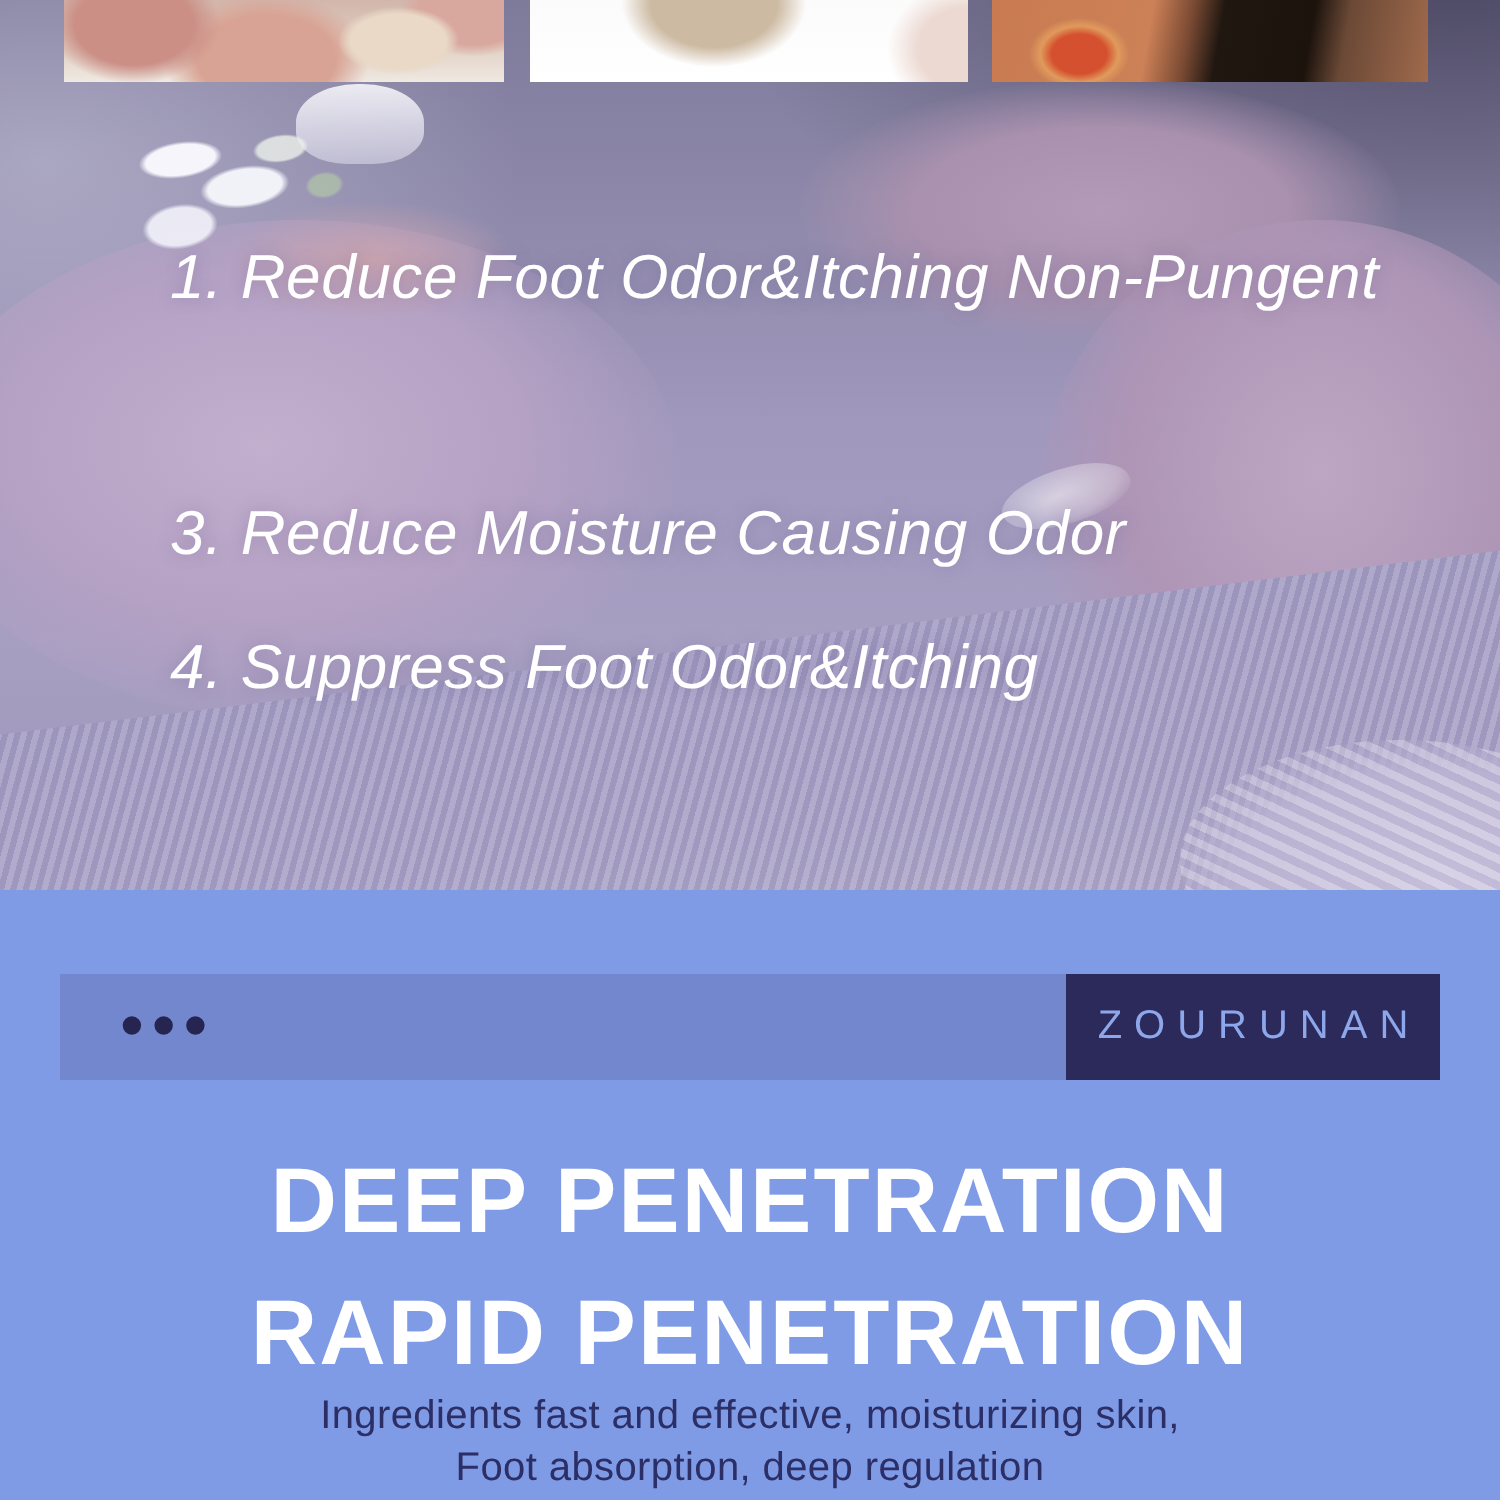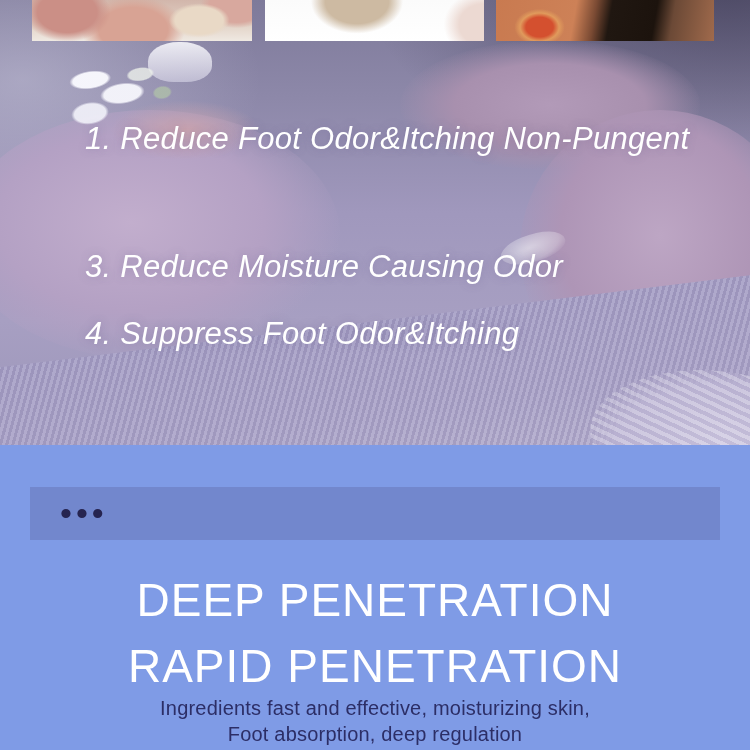--- a/index.html
+++ b/index.html
@@ -71,21 +71,21 @@
 
   
   .promo-section { position:absolute; left:0; top:445px; width:750px; height:305px; background:#7f9be6; }
   .brand-bar { position:absolute; left:30px; top:42px; width:690px; height:53px; display:flex; }
   .bar-left { flex:1; background:#7287cd; display:flex; align-items:center; padding-left:30px; }
   .dots { color:#262450; font-size:34px; letter-spacing:4px; line-height:53px; }
   .bar-right { width:187px; background:#2b2a5a; display:flex; align-items:center; justify-content:center; }
   .brand-name { color:#8da7ea; font-size:20px; font-weight:400; letter-spacing:6px; text-indent:6px; }
 
   .headline { position:absolute; left:0; top:122px; width:750px; text-align:center;
-    color:#ffffff; font-size:46px; font-weight:normal; line-height:66px; letter-spacing:1px; }
+    color:#ffffff; font-size:46px; font-weight:bold; line-height:66px; letter-spacing:1px; }
   .subtext { position:absolute; left:0; top:250px; width:750px; text-align:center;
     color:#2c2e66; font-size:20px; line-height:26px; letter-spacing:0.2px; }
 </style>
 </head>
 <body>
 
 <div class="canvas">
 
   <section class="photo-section">
     <div class="shape hand-top"></div>
@@ -105,20 +105,23 @@
     <div class="benefit b1">1. Reduce Foot Odor&amp;Itching Non-Pungent</div>
     <div class="benefit b3">3. Reduce Moisture Causing Odor</div>
     <div class="benefit b4">4. Suppress Foot Odor&amp;Itching</div>
   </section>
 
   <section class="promo-section">
     <div class="brand-bar">
       <div class="bar-left">
         <span class="dots">•••</span>
       </div>
+      <div class="bar-right">
+        <span class="brand-name">ZOURUNAN</span>
+      </div>
     </div>
 
     <div class="headline">
       <div>DEEP PENETRATION</div>
       <div>RAPID PENETRATION</div>
     </div>
 
     <div class="subtext">
       <div>Ingredients fast and effective, moisturizing skin,</div>
       <div>Foot absorption, deep regulation</div>

